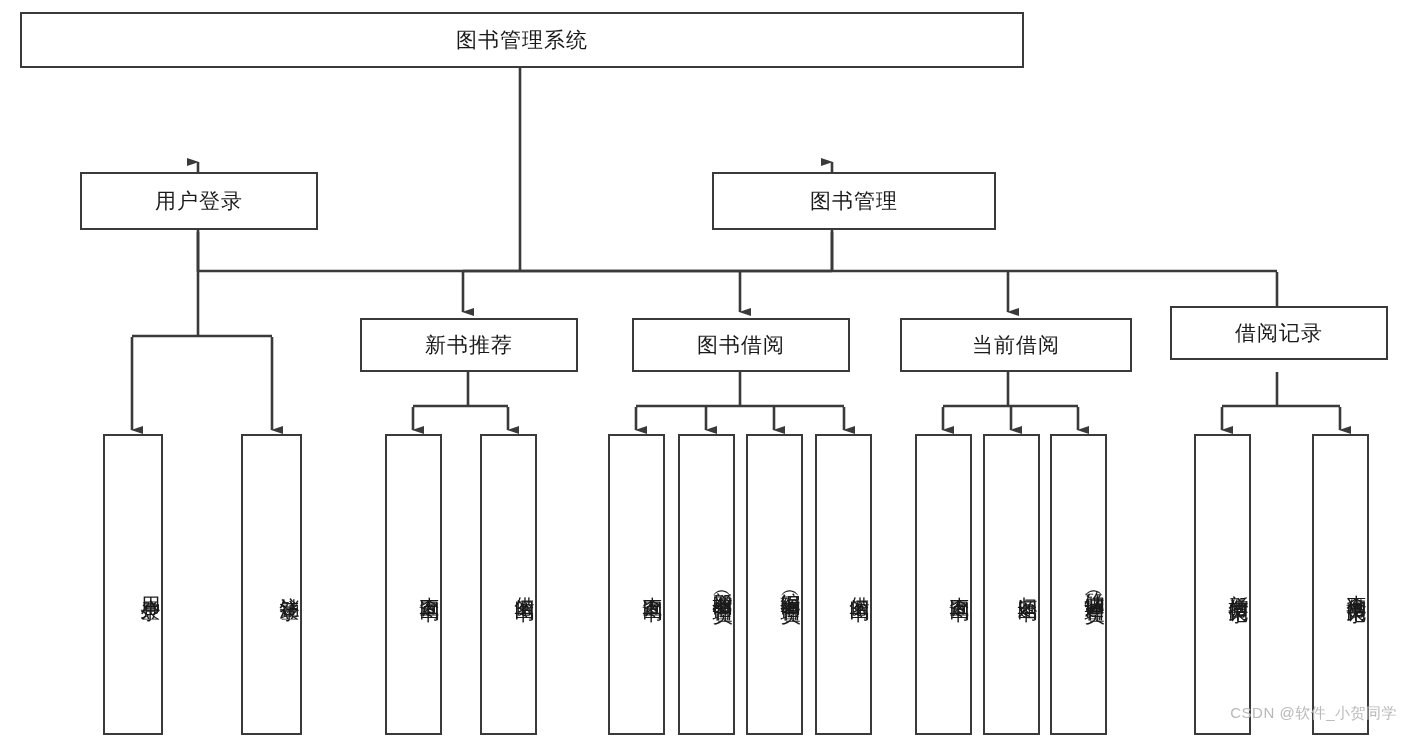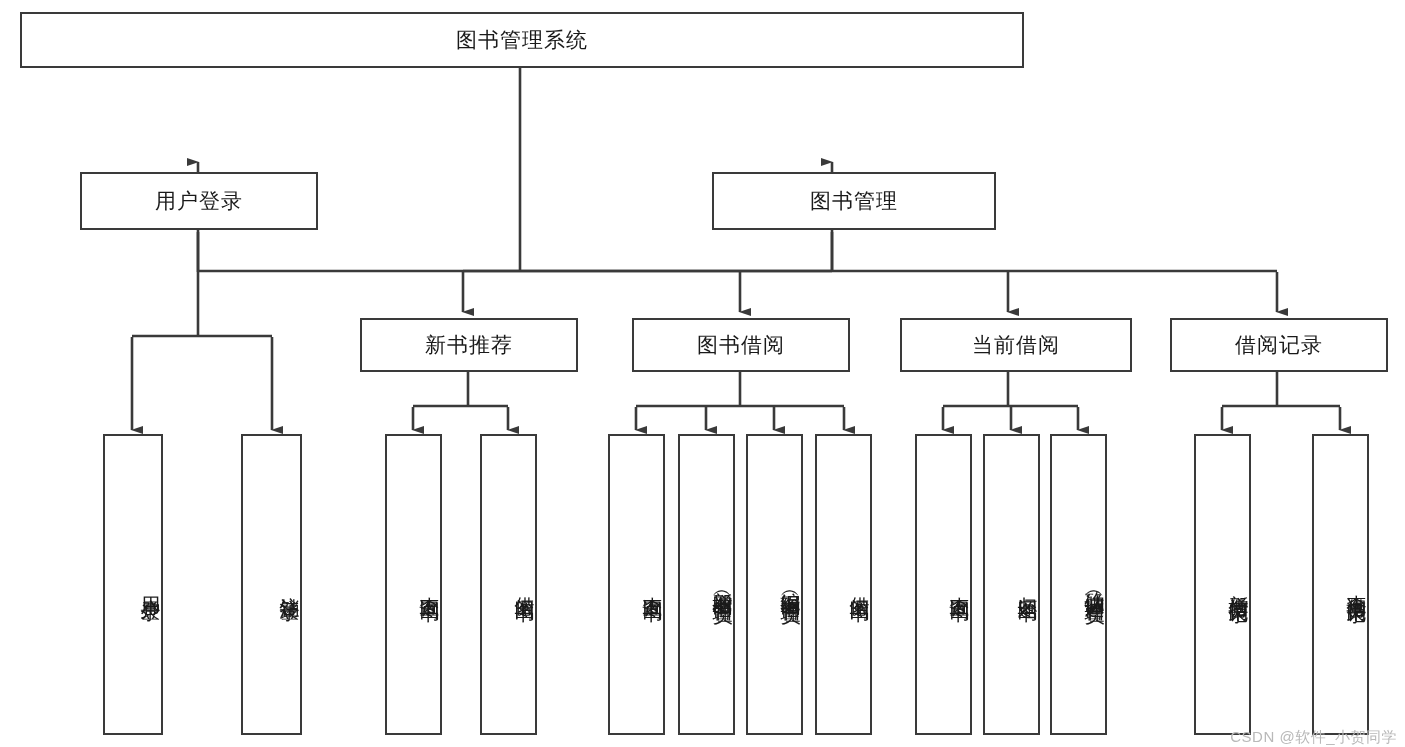--- a/index.html
+++ b/index.html
@@ -52,21 +52,21 @@
   }
   .node.v.toptext {
     align-items: flex-start;
   }
   .node.v .vtxt {
     display: block;
   }
   .watermark {
     position: absolute;
     right: 8px;
-    bottom: 0;
+    bottom: 24px;
     font-size: 15px;
     color: #b9b9b9;
     letter-spacing: 0.5px;
     white-space: nowrap;
   }
 </style>
 </head>
 <body>
 
 <div id="canvas">
@@ -152,21 +152,21 @@
 
   <div class="node h" style="left:360px; top:318px; width:218px; height:54px;">
     <span>新书推荐</span>
   </div>
   <div class="node h" style="left:632px; top:318px; width:218px; height:54px;">
     <span>图书借阅</span>
   </div>
   <div class="node h" style="left:900px; top:318px; width:232px; height:54px;">
     <span>当前借阅</span>
   </div>
-  <div class="node h" style="left:1170px; top:318px; width:218px; height:54px;">
+  <div class="node h" style="left:1170px; top:306px; width:218px; height:54px;">
     <span>借阅记录</span>
   </div>
 
   <div class="node v" style="left:103px; top:434px; width:60px; height:301px;">
     <span class="vtxt">用户登录</span>
   </div>
   <div class="node v" style="left:241px; top:434px; width:61px; height:301px;">
     <span class="vtxt">注销登录</span>
   </div>
 

